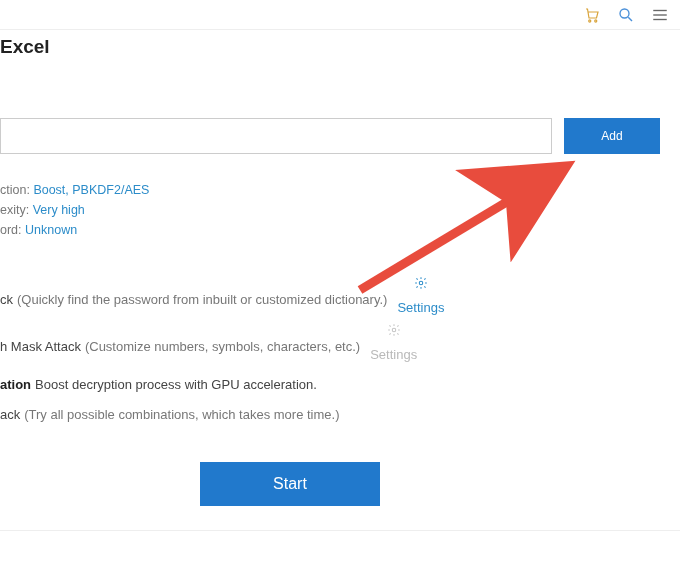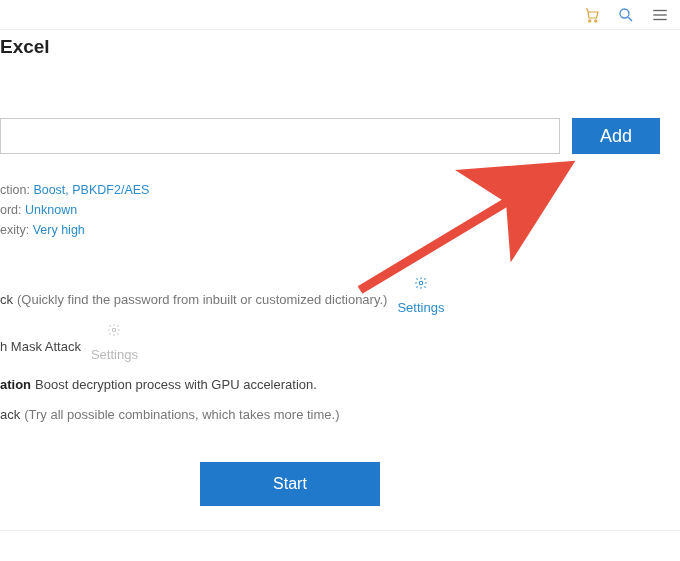--- a/index.html
+++ b/index.html
@@ -64,26 +64,26 @@
   }
   .file-input {
     flex: 1;
     height: 36px;
     border: 1px solid #ccc;
     padding: 0 8px;
     font-size: 13px;
     color: #555;
   }
   .add-btn {
-    width: 88px;
+    width: 96px;
     height: 36px;
     background: #2179cc;
     color: #fff;
     border: none;
-    font-size: 18px;
+    font-size: 12px;
     cursor: pointer;
   }
   .info-block {
     position: absolute;
     top: 180px;
     left: 0;
     line-height: 20px;
     font-size: 12.5px;
   }
   .info-row .label { color: #777; }
@@ -161,45 +161,46 @@
   <input class="file-input" type="text" value="" style="">
   <button class="add-btn">Add</button>
 </div>
 
 <div class="info-block">
   <div class="info-row">
     <span class="label">ction:</span>
     <span class="val">Boost, PBKDF2/AES</span>
   </div>
   <div class="info-row">
+    <span class="label">exity:</span>
+    <span class="val">Very high</span>
+  </div>
+  <div class="info-row">
     <span class="label">ord:</span>
     <span class="val">Unknown</span>
-  </div>
-  <div class="info-row">
-    <span class="label">exity:</span>
-    <span class="val">Very high</span>
   </div>
 </div>
 
 <div class="options-block">
   <div class="opt-row">
     <span>ck</span>
     <span class="paren">(Quickly find the password from inbuilt or customized dictionary.)</span>
     <span class="settings-link">
       <span class="gear">
         <svg width="14" height="14" viewBox="0 0 24 24" fill="none" stroke="#2c8cc9" stroke-width="1.8">
             <circle cx="12" cy="12" r="3"></circle>
             <path d="M12 2v3M12 19v3M4.2 4.2l2.1 2.1M17.7 17.7l2.1 2.1M2 12h3M19 12h3M4.2 19.8l2.1-2.1M17.7 6.3l2.1-2.1"></path>
           </svg>
       </span>
       <span>Settings</span>
     </span>
   </div>
   <div class="opt-row">
     <span>h Mask Attack</span>
+    <span class="paren">(Customize numbers, symbols, characters, etc.)</span>
     <span class="settings-link disabled">
       <span class="gear">
         <svg width="14" height="14" viewBox="0 0 24 24" fill="none" stroke="#c5c5c5" stroke-width="1.8">
             <circle cx="12" cy="12" r="3"></circle>
             <path d="M12 2v3M12 19v3M4.2 4.2l2.1 2.1M17.7 17.7l2.1 2.1M2 12h3M19 12h3M4.2 19.8l2.1-2.1M17.7 6.3l2.1-2.1"></path>
           </svg>
       </span>
       <span>Settings</span>
     </span>
   </div>

